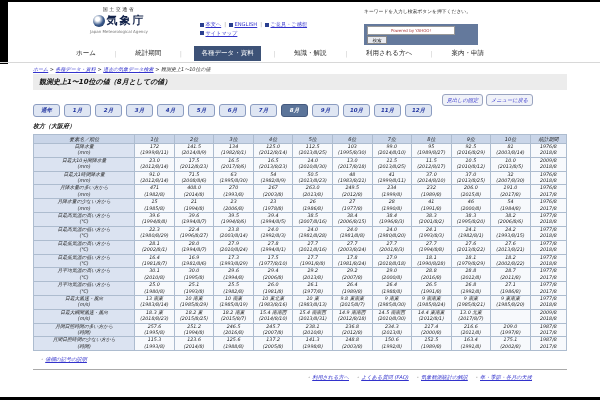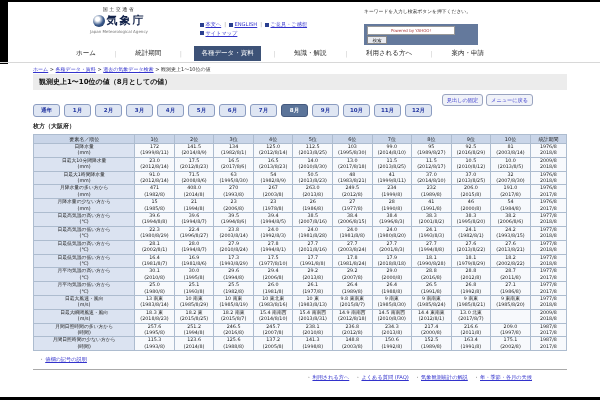--- a/index.html
+++ b/index.html
@@ -32,21 +32,21 @@
   .search-input { width:88px; height:9px; border:1px solid #999; background:#fff; font-size:4px; padding:0 2px; display:block; font-family:inherit; }
   .search-input::placeholder { color:#b04040; text-align:center; }
   .search-btn { margin-top:1px; width:20px; height:8px; font-size:4.5px; background:#e8eaf0; border:1px solid #888; color:#222; display:flex; align-items:center; justify-content:center; cursor:pointer; }
 
   .main-nav { position:absolute; left:70px; top:45px; width:420px; height:17px; display:flex; align-items:center; justify-content:space-between; font-size:6.5px; }
   .nav-item { color:#222; padding:2px 6px; cursor:pointer; white-space:nowrap; }
   .nav-item.active { background:var(--navActive,#3d5277); color:#fff; padding:3px 7px; }
   .nav-sep { color:#ccc; }
   .nav-underline { position:absolute; left:0; top:62px; width:600px; border-top:1px solid #d8d8d8; }
 
-  .content { position:absolute; left:33px; top:66px; width:534px; }
+  .content { position:absolute; left:33px; top:66px; width:534px;font-style:italic; }
   .breadcrumb { font-size:5px; color:#333; }
   .bc-link { color:var(--link,#3333cc); text-decoration:underline; cursor:pointer; }
   .bc-current { color:#333; }
   .title-bar { margin-top:2px; background:#ececec; padding:3px 6px; font-size:7px; font-weight:bold; color:#111; }
 
   .actions { position:absolute; top:28px; right:34px; display:flex; gap:3px; }
   .action-btn { font-size:5.2px; color:var(--link,#3333cc); background:#f0f2f8; border:1px solid #9aa4c0; border-radius:3px; padding:1.5px 4px; white-space:nowrap; cursor:pointer; }
 
   .tabs { display:flex; gap:4px; margin-top:14px; }
   .tab { width:27px; text-align:center; font-size:5.5px; font-weight:bold; color:#2235a0; background:#dfe6f3; border:1px solid #8b9cc0; border-radius:3px; padding:2px 0; cursor:pointer; }

